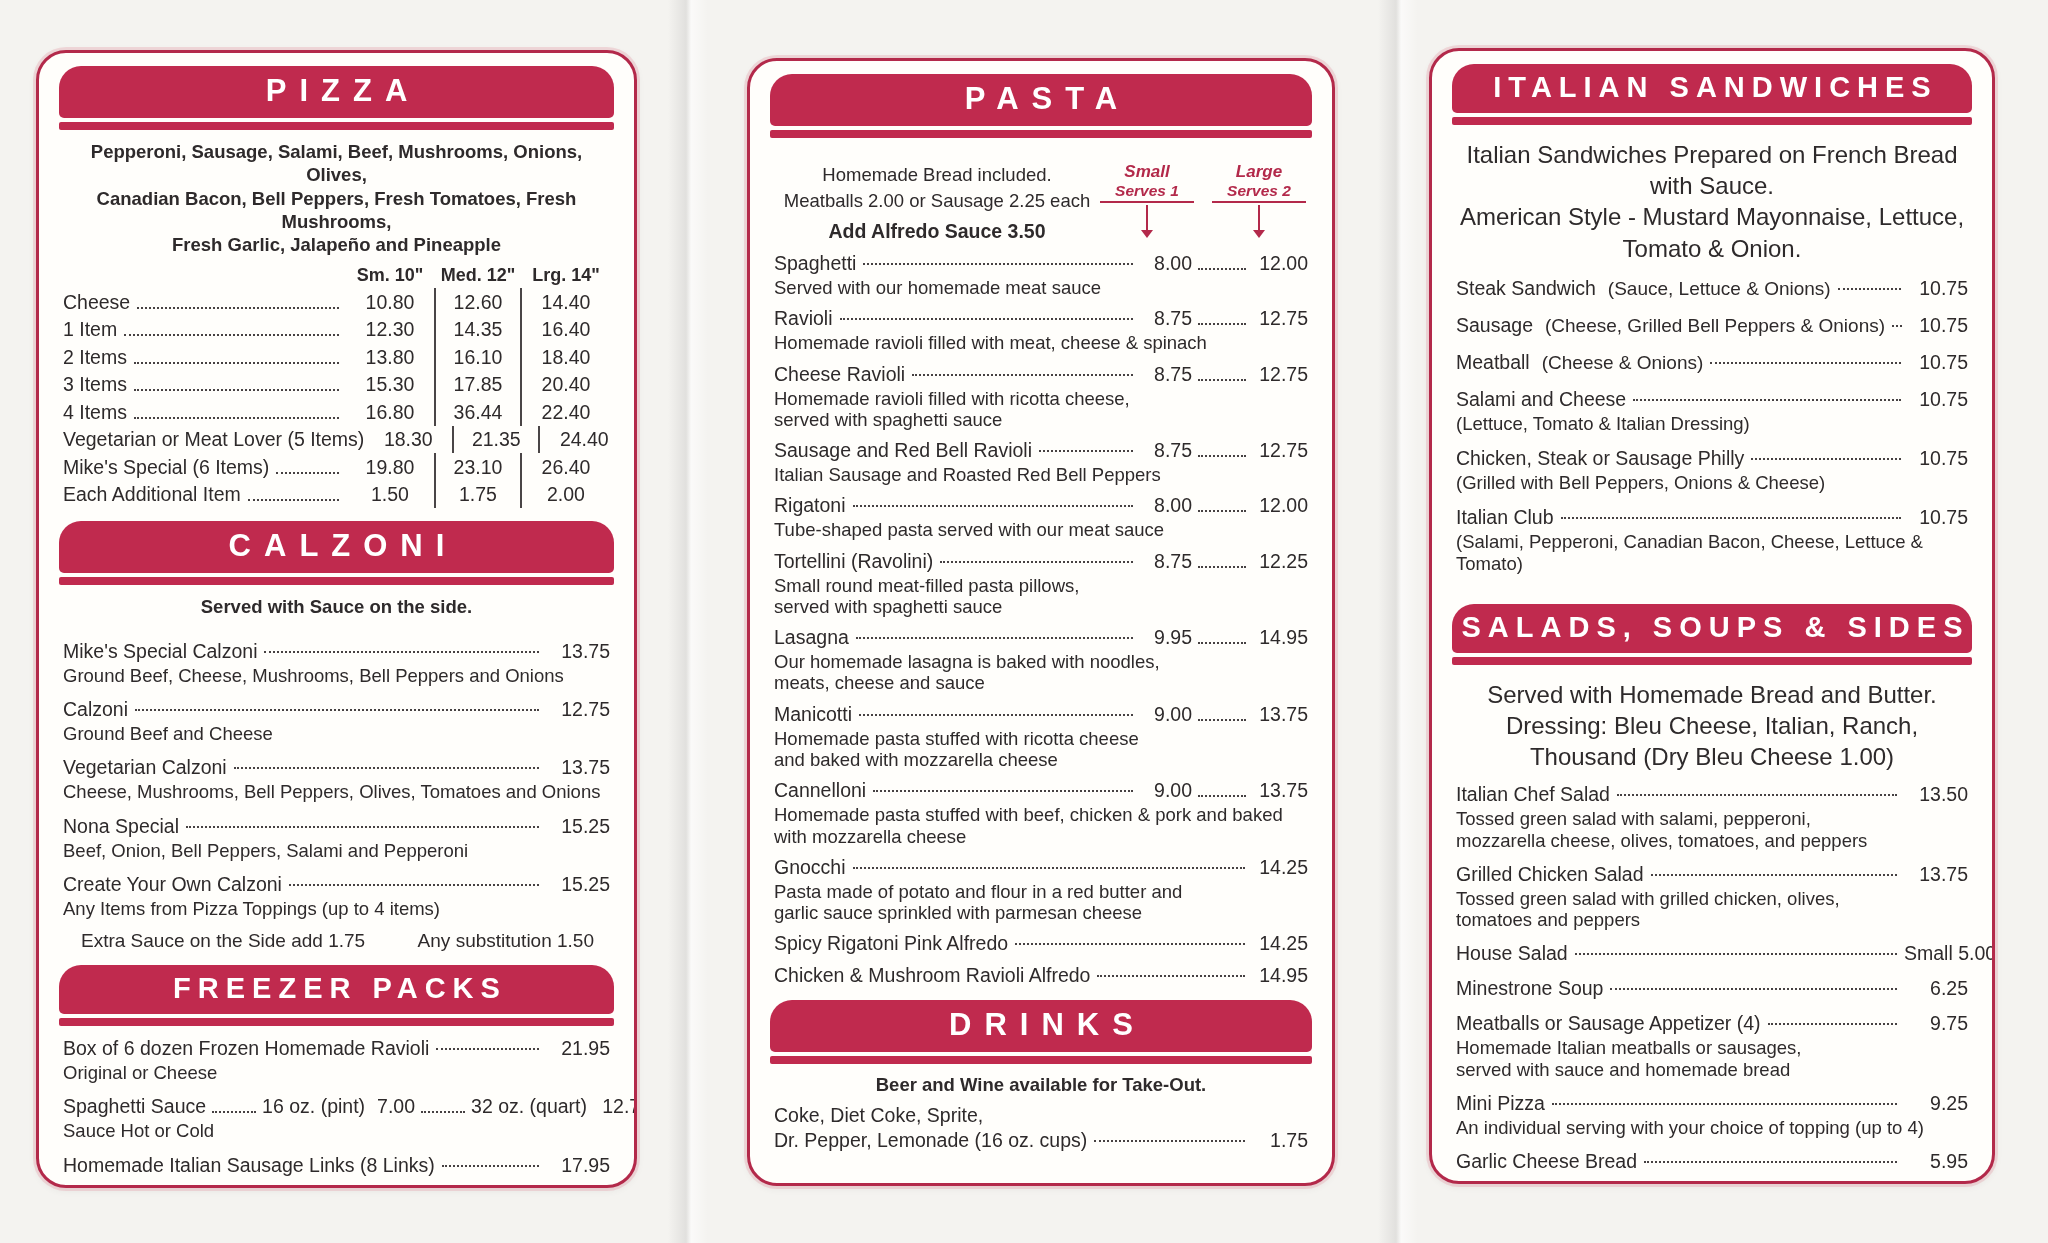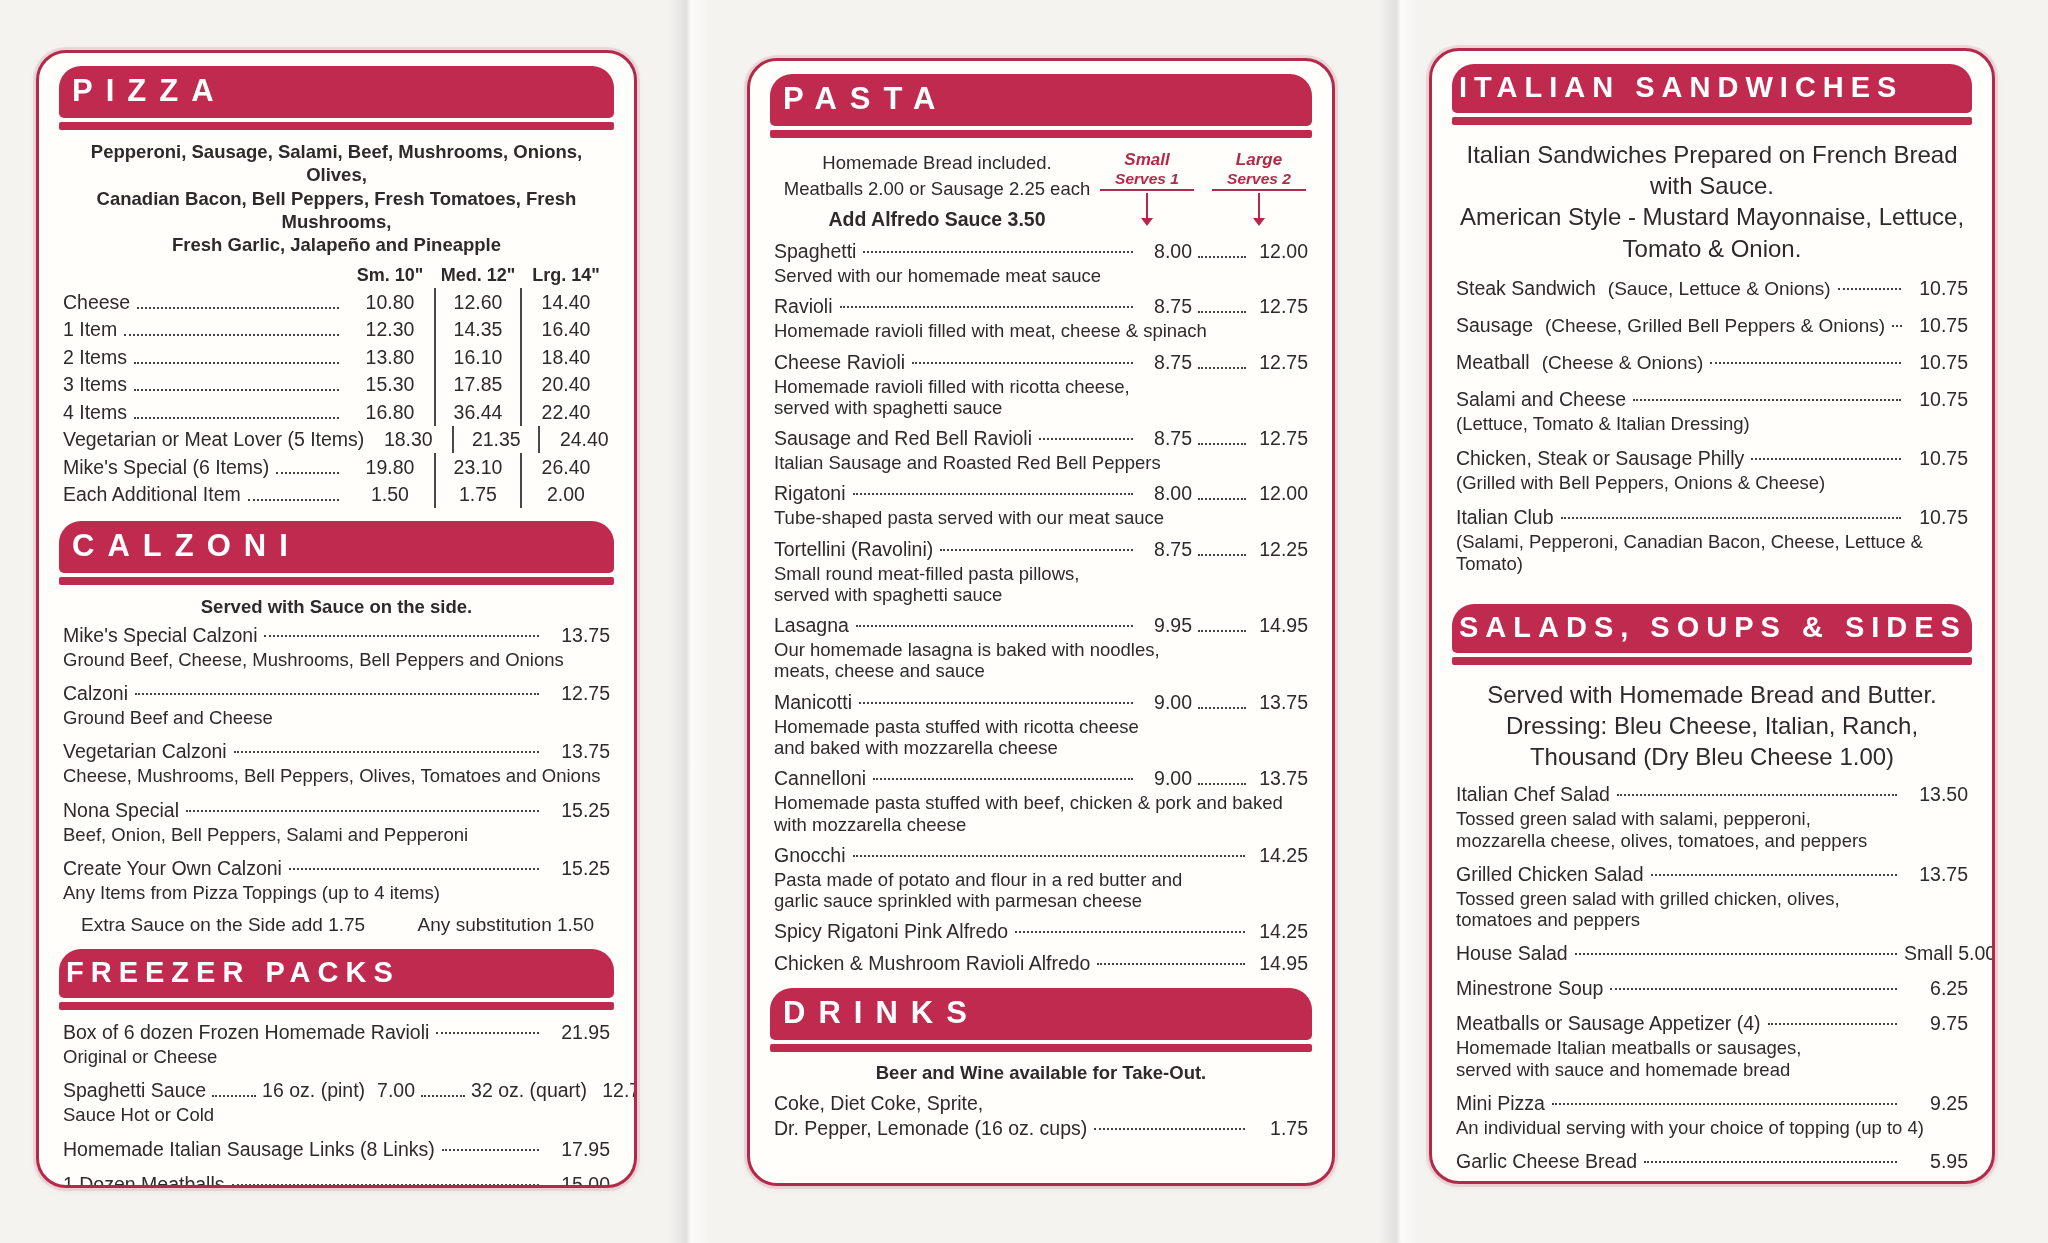--- a/index.html
+++ b/index.html
@@ -30,21 +30,21 @@
   }
   #panel-left  {left:36px;  top:50px; width:601px; height:1138px;}
   #panel-middle{left:747px; top:58px; width:588px; height:1128px;}
   #panel-right {left:1429px;top:48px; width:566px; height:1136px;}
 
   
   .band{margin:13px 20px 0;}
   .band-top{
     background:var(--red);
     color:#fff;
-    text-align:left;
+    text-align:center;
     font-weight:bold;
     font-size:31px;
     letter-spacing:13px;
     padding:7px 0 9px 13px; 
     border-radius:22px 22px 5px 5px;
   }
   .band-top.long{font-size:29px;letter-spacing:7px;padding-left:7px;}
   .band-stripe{height:8px;background:var(--red);margin-top:4px;border-radius:2px;}
 
   .note-center{
@@ -88,21 +88,21 @@
   .pc-mid{border-left:2px solid #4a4546;border-right:2px solid #4a4546;}
   .sh{width:88px;text-align:center;flex:0 0 auto;}
 
   
   .items{margin:0 24px;}
   .m-item{margin-bottom:8px;}
   .m-item .price{width:64px;}
   .extras-row{display:flex;justify-content:space-between;margin:4px 40px 0 42px;font-size:19px;}
 
   
-  .pasta-intro{display:flex;margin:12px 24px 2px;}
+  .pasta-intro{display:flex;margin:24px 24px 2px;}
   .pasta-notes{flex:1;text-align:center;font-size:18.5px;line-height:1.4;}
   .pasta-notes .strong{font-weight:bold;font-size:19.5px;margin-top:4px;}
   .col-heads{width:206px;display:flex;justify-content:space-between;flex:0 0 auto;margin-right:2px;}
   .col-head{width:94px;color:var(--red-dark);font-style:italic;font-weight:bold;text-align:center;font-size:17px;line-height:1.15;}
   .col-head .sub{display:block;font-size:15.5px;border-bottom:2px solid var(--red-dark);padding-bottom:2px;}
   .arrow{width:2.5px;height:26px;background:var(--red-dark);margin:2px auto 0;position:relative;}
   .arrow::after{
     content:"";position:absolute;bottom:-7px;left:-5px;
     border-left:6px solid transparent;border-right:6px solid transparent;
     border-top:8px solid var(--red-dark);
@@ -224,21 +224,21 @@
     <span class="pc">1.50</span>
     <span class="pc pc-mid">1.75</span>
     <span class="pc">2.00</span>
   </div>
 </div>
 
   <div class="band">
     <div class="band-top">CALZONI</div>
     <div class="band-stripe"></div>
   </div>
-  <div class="note-center" style="margin-bottom:4px;">Served with Sauce on the side.</div>
+  <div class="note-center" style="margin-bottom:20px;">Served with Sauce on the side.</div>
   <div class="items">
   <div class="m-item salad-item">
     <div class="row-line">
       <span class="item-name">Mike's Special Calzoni</span>
       <span class="leader"></span>
       <span class="price">13.75</span>
     </div>
     <div class="desc">Ground Beef, Cheese, Mushrooms, Bell Peppers and Onions</div>
   </div>
 

